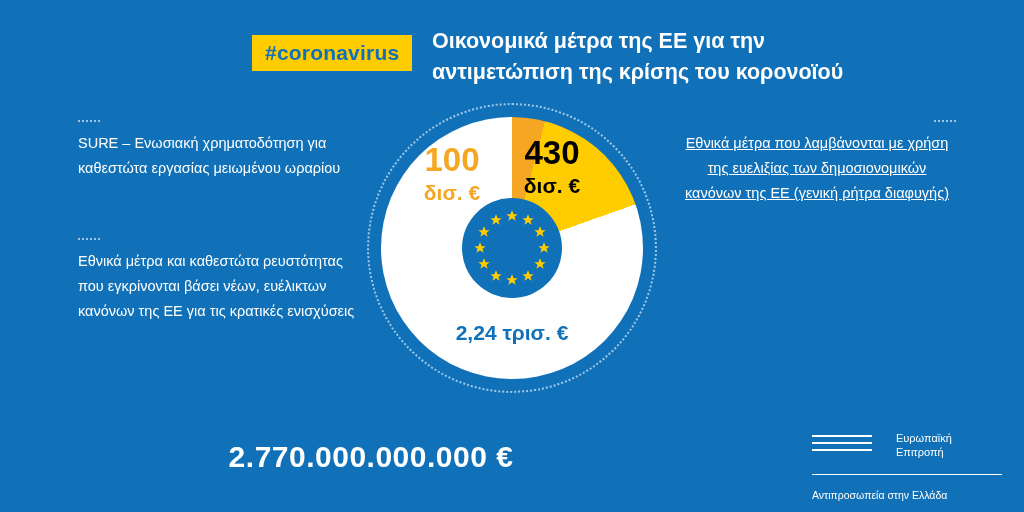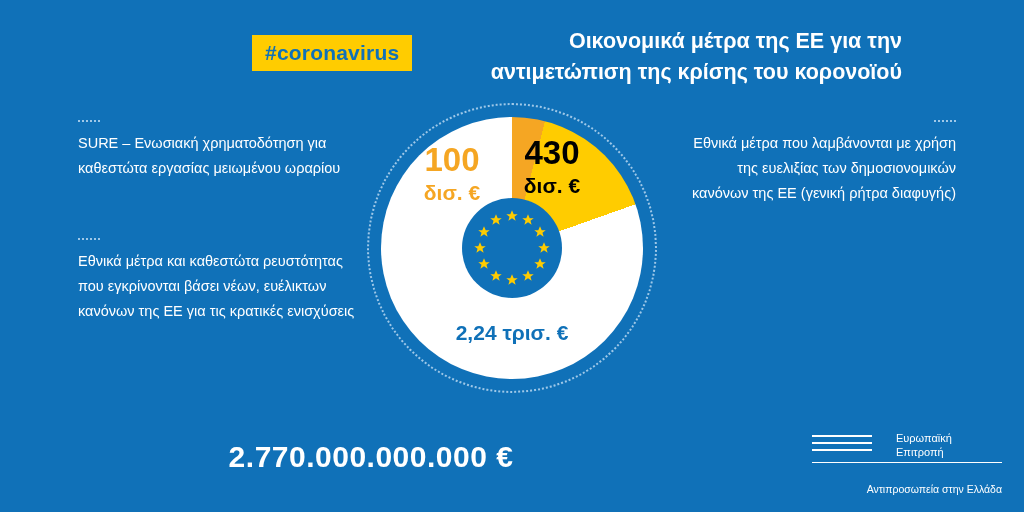--- a/index.html
+++ b/index.html
@@ -18,21 +18,20 @@
     position:absolute;left:252px;top:35px;
     background:#ffcc00;color:#1071b8;
     font-weight:bold;font-size:21px;
     padding:6px 13px 6px 13px;
     letter-spacing:.2px;
   }
   .title{
     position:absolute;left:432px;top:26px;width:470px;
     font-size:21.5px;font-weight:bold;line-height:1.42;
     color:#ffffff;
-    text-align:right;
   }
 
   
   .donut-wrap{
     position:absolute;left:367px;top:103px;width:290px;height:290px;
   }
   .dotted-ring{
     position:absolute;left:0;top:0;width:290px;height:290px;
     border-radius:50%;
     border:2px dotted #9fc8e8;
@@ -74,21 +73,21 @@
   
   .callout{
     position:absolute;font-size:14.5px;line-height:1.72;color:#ffffff;
   }
   .callout .rule{
     display:block;width:22px;height:0;border-top:2px dotted #9fc8e8;
     margin-bottom:9px;
   }
   .c-left-top{left:78px;top:120px;width:270px;}
   .c-left-bottom{left:78px;top:238px;width:282px;}
-  .c-right-top{left:678px;top:120px;width:278px;text-align:right;}
+  .c-right-top{left:678px;top:120px;width:278px;text-align:center;text-decoration:underline;}
   .c-right-top .rule{margin-left:auto;}
 
   
   .total{
     position:absolute;left:0;top:440px;width:1024px;
     text-align:center;font-size:30px;font-weight:bold;color:#ffffff;
     letter-spacing:.5px;
     padding-left:9px;
   }
   .total-shift{position:relative;left:-150px;}
@@ -98,22 +97,22 @@
     position:absolute;right:22px;top:432px;width:190px;
   }
   .logo-row{display:flex;align-items:center;gap:24px;}
   .logo-lines{width:60px;}
   .logo-lines span{display:block;height:2px;background:#ffffff;margin-bottom:5px;}
   .logo-lines span:nth-child(1){width:60px;}
   .logo-lines span:nth-child(2){width:60px;}
   .logo-lines span:nth-child(3){width:60px;}
   .logo-text{font-size:11px;line-height:1.25;color:#ffffff;}
   .logo-sub{
-    margin-top:2px;font-size:10.5px;color:#ffffff;
-    border-top:1px solid #ffffff;padding-top:20px;text-align:right;
+    margin-top:14px;font-size:10.5px;color:#ffffff;
+    border-top:1px solid #ffffff;padding-top:14px;text-align:left;
   }
 </style>
 </head>
 <body>
 
 <div class="root">
 
   <div class="hashtag">#coronavirus</div>
   <div class="title">Οικονομικά μέτρα της ΕΕ για την αντιμετώπιση της κρίσης του κορονοϊού</div>
 

